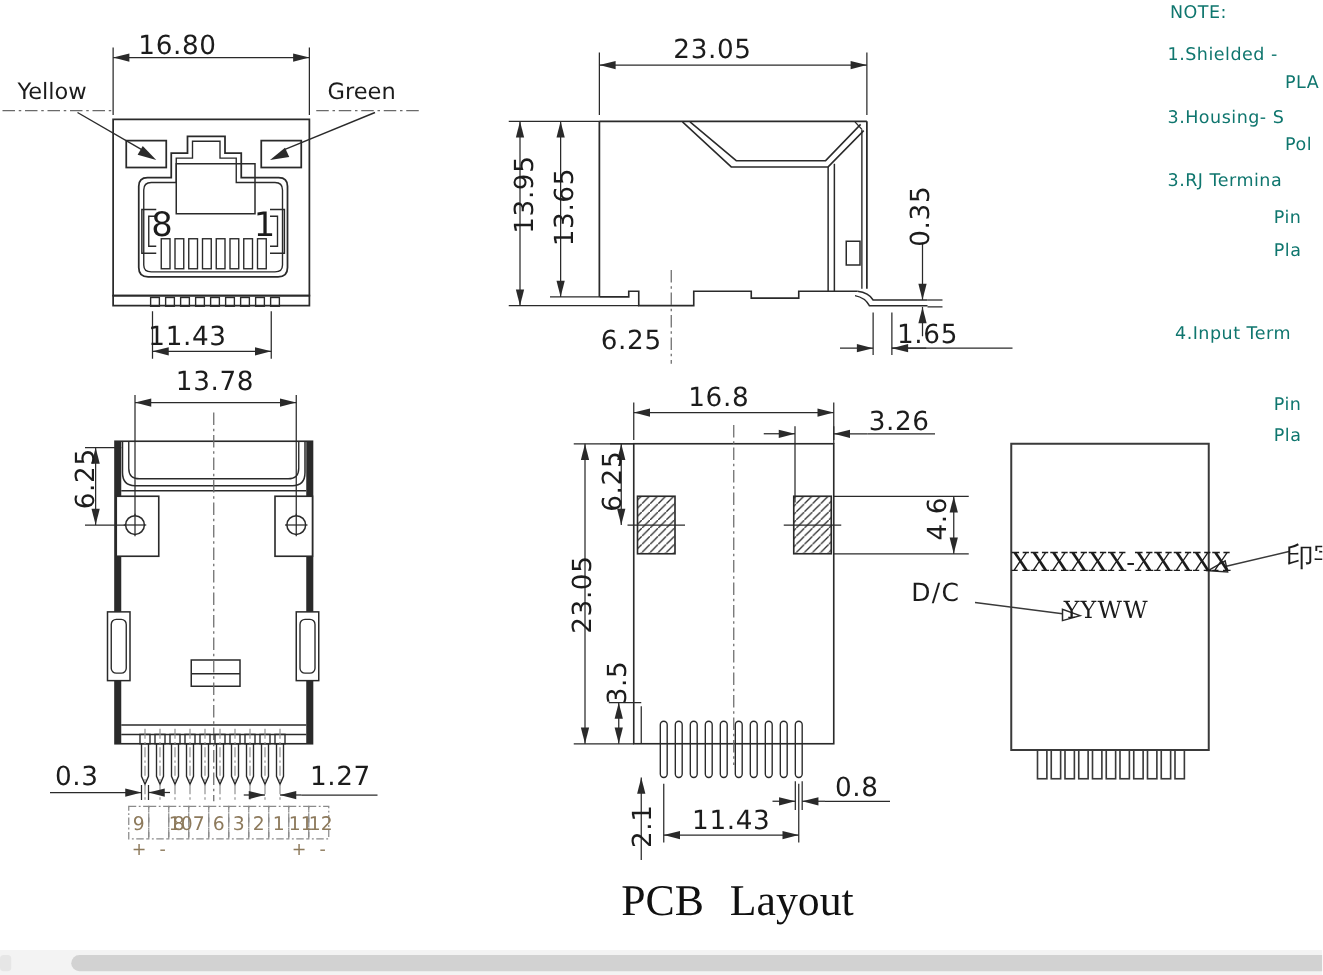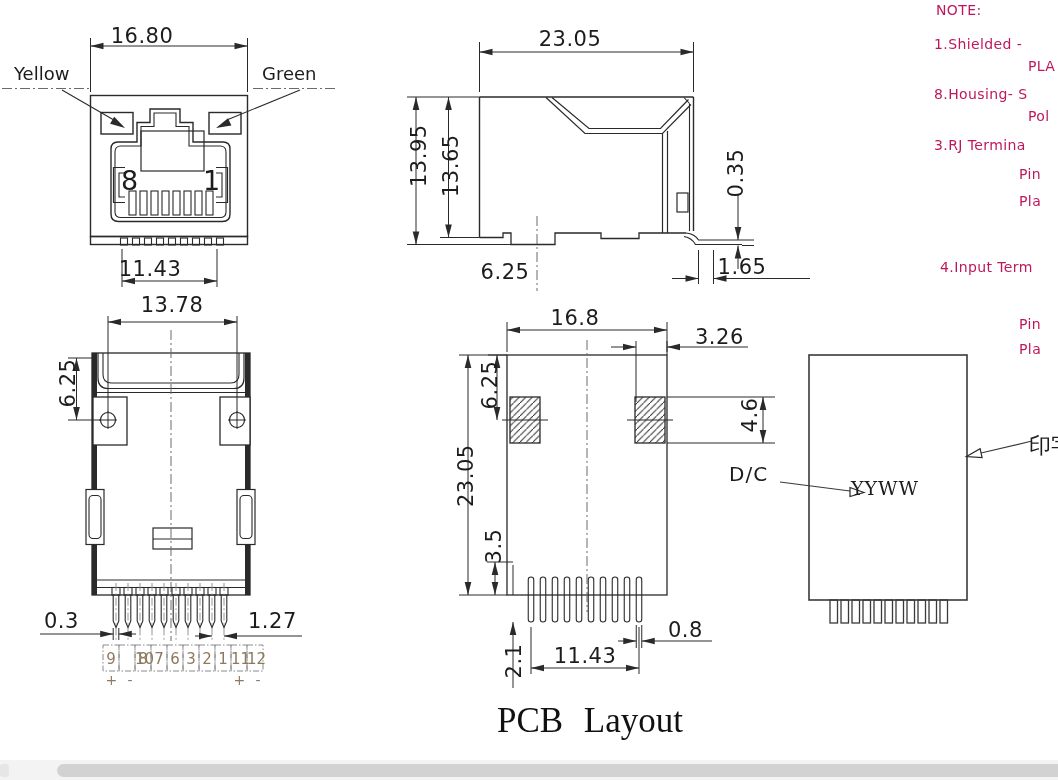--- a/index.html
+++ b/index.html
@@ -4,21 +4,21 @@
 <style>
   html,body{margin:0;padding:0;background:#fff;}
   #stage{position:relative;width:1058px;height:780px;background:#ffffff;overflow:hidden;
          font-family:"DejaVu Sans",sans-serif;color:#1c1c1c;}
   svg{position:absolute;left:0;top:0;}
   .lbl{position:absolute;white-space:nowrap;color:#1c1c1c;}
   .dim{font-size:21px;letter-spacing:0.5px;}
   .dimc{text-align:center;}
   .rot{transform:rotate(-90deg);transform-origin:center center;text-align:center;}
   .leader{font-size:18px;}
-  .note{font-size:14px;letter-spacing:0.4px;color:#be185d;}
+  .note{font-size:14px;letter-spacing:0.4px;color:#0f766e;}
   .pinnum{font-size:15px;color:#8d7a5c;text-align:center;}
   .pol{font-size:14px;color:#8d7a5c;text-align:center;word-spacing:6px;}
   .serifTxt{font-family:"DejaVu Serif",serif;}
   .title{font-family:"Liberation Serif",serif;font-size:35px;word-spacing:12px;color:#111;text-align:center;}
   .dc{font-size:20px;letter-spacing:1px;}
   .cjk{font-size:22px;}
   .scroll-track{position:absolute;left:0;top:760px;width:1058px;height:20px;background:#f3f3f3;}
   .scroll-thumb{position:absolute;left:57px;top:764px;width:1001px;height:13px;background:#d2d2d2;border-radius:7px 0 0 7px;}
   .scroll-nub{position:absolute;left:0;top:764px;width:9px;height:13px;background:#e6e6e6;border-radius:3px;}
 </style>
@@ -382,28 +382,29 @@
 <div class="lbl dim dimc" style="left:530px;top:306px;width:90px;">16.8</div>
 <div class="lbl dim" style="left:695px;top:325px;">3.26</div>
 <div class="lbl dim rot" style="left:457px;top:376px;width:60px;height:18px;">6.25</div>
 <div class="lbl dim rot" style="left:722px;top:406px;width:50px;height:18px;">4.6</div>
 <div class="lbl dim rot" style="left:433px;top:468px;width:60px;height:18px;">23.05</div>
 <div class="lbl dim rot" style="left:471px;top:537px;width:40px;height:18px;">3.5</div>
 <div class="lbl dim rot" style="left:491px;top:652px;width:40px;height:18px;">2.1</div>
 <div class="lbl dim dimc" style="left:540px;top:644px;width:90px;">11.43</div>
 <div class="lbl dim" style="left:668px;top:618px;">0.8</div>
 
+<div class="lbl serifTxt" style="left:809px;top:438px;width:158px;text-align:center;font-size:21px;letter-spacing:0.5px;">XXXXXX-XXXXX</div>
 <div class="lbl serifTxt" style="left:820px;top:477px;width:130px;text-align:center;font-size:19px;letter-spacing:1px;">YYWW</div>
 <div class="lbl dc" style="left:729px;top:462px;">D/C</div>
 <div class="lbl cjk" style="left:1029px;top:431px;">印字</div>
 
 <div class="lbl note" style="left:936px;top:2px;">NOTE:</div>
 <div class="lbl note" style="left:934px;top:36px;">1.Shielded -</div>
 <div class="lbl note" style="left:1028px;top:58px;">PLA</div>
-<div class="lbl note" style="left:934px;top:86px;">8.Housing- S</div>
+<div class="lbl note" style="left:934px;top:86px;">3.Housing- S</div>
 <div class="lbl note" style="left:1028px;top:108px;">Pol</div>
 <div class="lbl note" style="left:934px;top:137px;text-align:center;">3.RJ Termina</div>
 <div class="lbl note" style="left:1019px;top:166px;">Pin</div>
 <div class="lbl note" style="left:1019px;top:193px;">Pla</div>
 <div class="lbl note" style="left:920px;top:259px;margin-left:20px;">4.Input Term</div>
 <div class="lbl note" style="left:1019px;top:316px;">Pin</div>
 <div class="lbl note" style="left:1019px;top:341px;">Pla</div>
 
 <div class="lbl title" style="left:420px;top:701px;width:340px;text-align:center;">PCB Layout</div>
 

